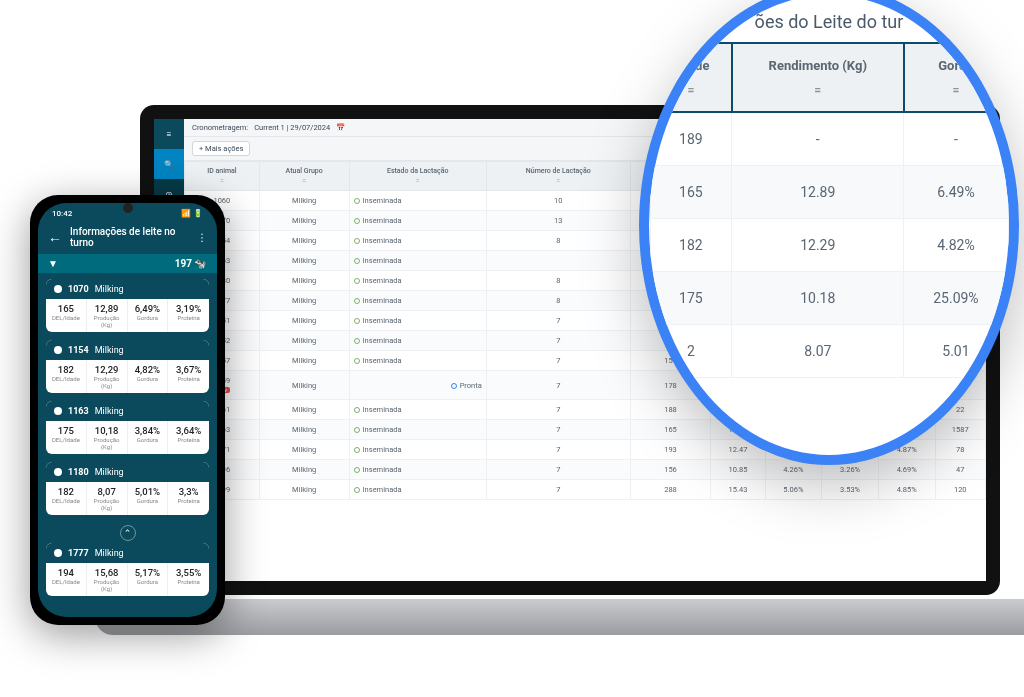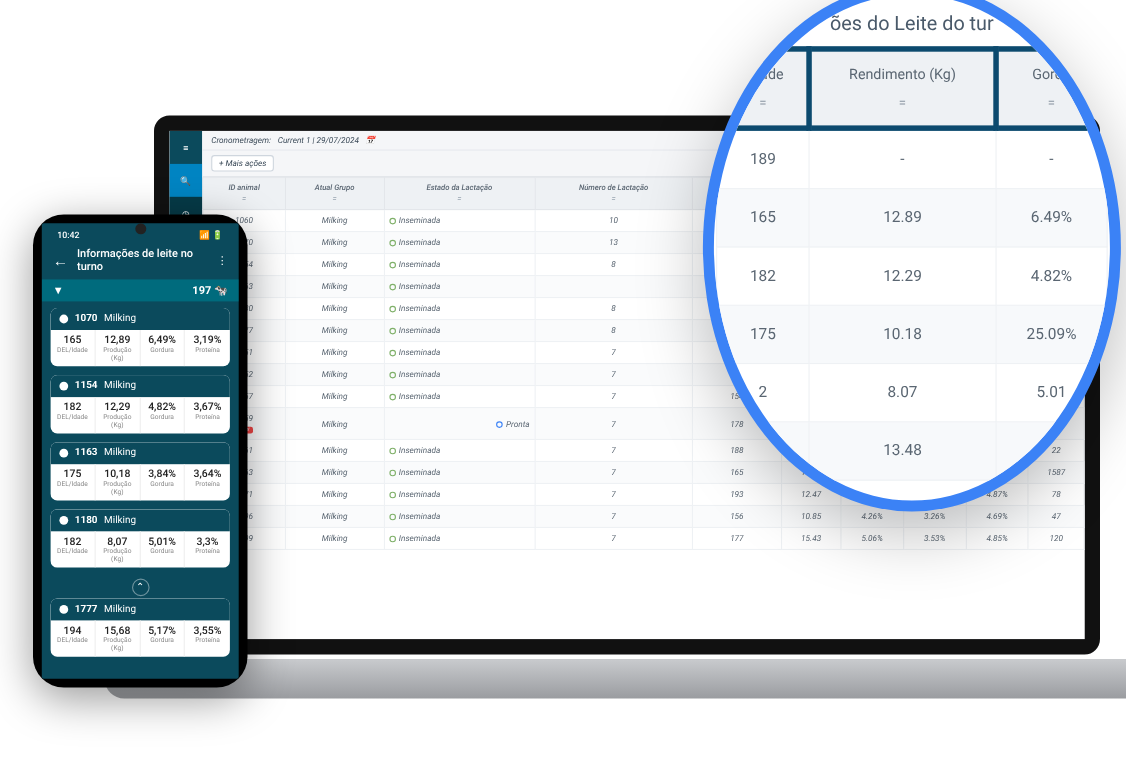--- a/index.html
+++ b/index.html
@@ -10,36 +10,36 @@
 .laptop-screen { position: absolute; inset: 0 0 70px 0; background: #111; border-radius: 14px; padding: 14px; }
 .laptop-content { background: #f5f6f8; width: 100%; height: 100%; overflow: hidden; position: relative; }
 .laptop-base { position: absolute; bottom: 30px; left: -45px; right: -45px; height: 36px; background: linear-gradient(#c9cbce, #9a9ca0); border-radius: 0 0 18px 18px; }
 
 
 .app { display: flex; height: 100%; font-size: 8px; color: #333; }
 .sidebar { width: 30px; background: #0b4a5c; display: flex; flex-direction: column; }
 .sidebar-btn { width: 30px; height: 30px; display: flex; align-items: center; justify-content: center; color: #fff; }
 .sidebar-btn.search { background: #0084c2; }
 .sidebar-btn.active { background: #063a47; }
-.main { flex: 1; background: #fff; font-style: italic; }
+.main { flex: 1; background: #fff; }
 .topbar { display: flex; align-items: center; gap: 6px; padding: 4px 8px; background: #f5f6f8; border-bottom: 1px solid #e3e6ea; font-size: 7.5px; color: #3b4a58; }
 .btn-outline { border: 1px solid #cfd6de; padding: 2px 6px; border-radius: 3px; background: #fff; }
 .title-center { text-align: center; font-size: 9px; color: #3b4a58; padding: 2px 0; }
 
 .table { width: 100%; border-collapse: collapse; font-size: 7.5px; color: #5a6672; }
 .table th { background: #eef1f4; padding: 5px 4px; font-weight: 500; border: 1px solid #e3e6ea; font-size: 7px; }
 .table td { padding: 5px 4px; border: 1px solid #eef1f4; text-align: center; }
 .table tr:nth-child(even) td { background: #fafbfc; }
 .badge-small { display: inline-block; background: #ef4444; color: #fff; font-size: 5.5px; padding: 0 3px; border-radius: 2px; }
 .state-dot { display: inline-block; width: 6px; height: 6px; border: 1px solid #7fb069; border-radius: 50%; margin-right: 3px; vertical-align: middle; }
 .state-dot.pronta { border-color: #3b82f6; }
 
 
 .phone { position: absolute; left: 30px; top: 195px; width: 195px; height: 430px; background: #000; border-radius: 28px; padding: 8px; z-index: 5; box-shadow: 0 10px 40px rgba(0,0,0,.4); }
-.phone-screen { background: #0b4a5c; width: 100%; height: 100%; border-radius: 2px; overflow: hidden; position: relative; color: #fff; font-size: 9px; }
+.phone-screen { background: #0b4a5c; width: 100%; height: 100%; border-radius: 28px; overflow: hidden; position: relative; color: #fff; font-size: 9px; }
 .phone-camera { position: absolute; top: 8px; left: 50%; transform: translateX(-50%); width: 10px; height: 10px; background: #222; border-radius: 50%; z-index: 2; }
 .phone-status { display: flex; justify-content: space-between; padding: 6px 14px 2px; font-size: 8px; font-weight: 500; }
 .phone-header { display: flex; align-items: center; gap: 8px; padding: 6px 10px; font-size: 10px; font-weight: 500; }
 .phone-header .back { font-size: 14px; }
 .phone-filter { display: flex; align-items: center; justify-content: space-between; padding: 4px 10px; background: #006b7d; font-size: 10px; }
 
 .phone-list { padding: 6px 8px; overflow: hidden; }
 .card { background: #fff; color: #333; border-radius: 6px; margin-bottom: 8px; overflow: hidden; }
 .card-h { display: flex; align-items: center; gap: 6px; padding: 5px 8px; background: #0b4a5c; color: #fff; font-size: 9px; }
 .card-h .dot { width: 8px; height: 8px; border-radius: 50%; background: #fff; }
@@ -49,21 +49,21 @@
 .cell .v { font-size: 9.5px; font-weight: 500; color: #222; }
 .cell .l { font-size: 6px; color: #888; }
 .chev-up { text-align: center; padding: 2px; }
 .chev-up span { display: inline-block; width: 16px; height: 16px; border: 1px solid rgba(255,255,255,.4); border-radius: 50%; color: #fff; font-size: 9px; line-height: 14px; }
 
 
 .magnifier { position: absolute; right: 5px; top: -15px; width: 380px; height: 480px; border-radius: 50%; border: 10px solid #3b82f6; overflow: hidden; background: #fff; z-index: 10; box-shadow: 0 20px 60px rgba(0,0,0,.25); }
 .mag-inner { transform: scale(1); transform-origin: top center; }
 .mag-title { text-align: center; padding: 16px 10px 10px; font-size: 18px; color: #4a5a6a; }
 .mag-table { width: 100%; border-collapse: collapse; font-size: 14px; color: #5a6672; }
-.mag-table th { background: #eef1f4; padding: 14px 8px; font-weight: 400; border: 5px solid #0c4a6e; font-size: 13px; }
+.mag-table th { background: #eef1f4; padding: 14px 8px; font-weight: 700; border: 2px solid #0c4a6e; font-size: 13px; }
 .mag-table th .eq { display: block; margin-top: 10px; color: #8a95a1; font-size: 12px; }
 .mag-table td { padding: 18px 12px; border: 1px solid #eef1f4; text-align: center; }
 .mag-table tr:nth-child(even) td { background: #f7f9fb; }
 </style>
 </head>
 <body>
 
 <div class="laptop">
   <div class="laptop-screen">
     <div class="laptop-content">
@@ -277,21 +277,21 @@
                   <td>4.26%</td>
                   <td>3.26%</td>
                   <td>4.69%</td>
                   <td>47</td>
                 </tr>
                 <tr>
                   <td>1899</td>
                   <td>Milking</td>
                   <td style="text-align:left"><span class="state-dot "></span>Inseminada</td>
                   <td>7</td>
-                  <td>177</td>
+                  <td>288</td>
                   <td>15.43</td>
                   <td>5.06%</td>
                   <td>3.53%</td>
                   <td>4.85%</td>
                   <td>120</td>
                 </tr>
               </tbody>
           </table>
         </div>
       </div>
@@ -457,21 +457,16 @@
           <tr>
             <td>175</td>
             <td>10.18</td>
             <td>25.09%</td>
           </tr>
           <tr>
             <td>2</td>
             <td>8.07</td>
             <td>5.01</td>
           </tr>
-          <tr>
-            <td></td>
-            <td>13.48</td>
-            <td></td>
-          </tr>
         </tbody>
     </table>
   </div>
 </div>
 
 </body></html>

